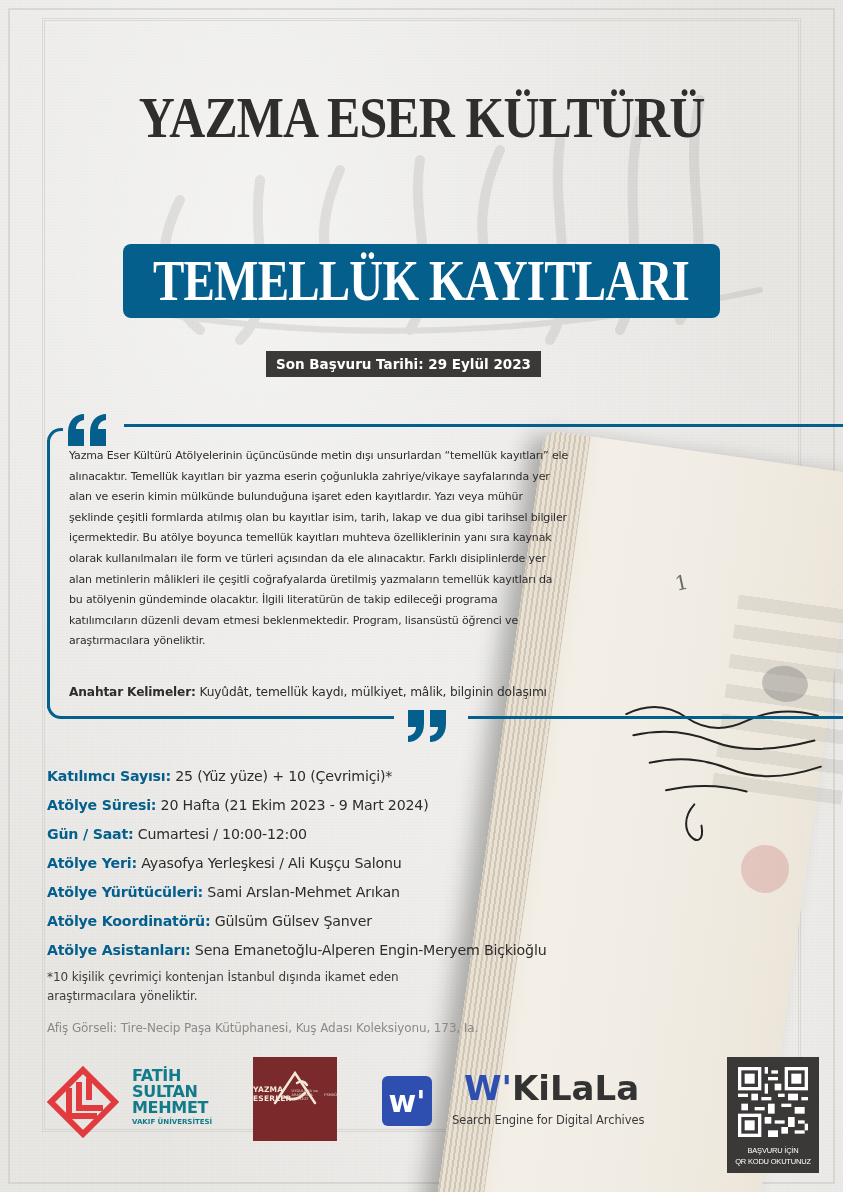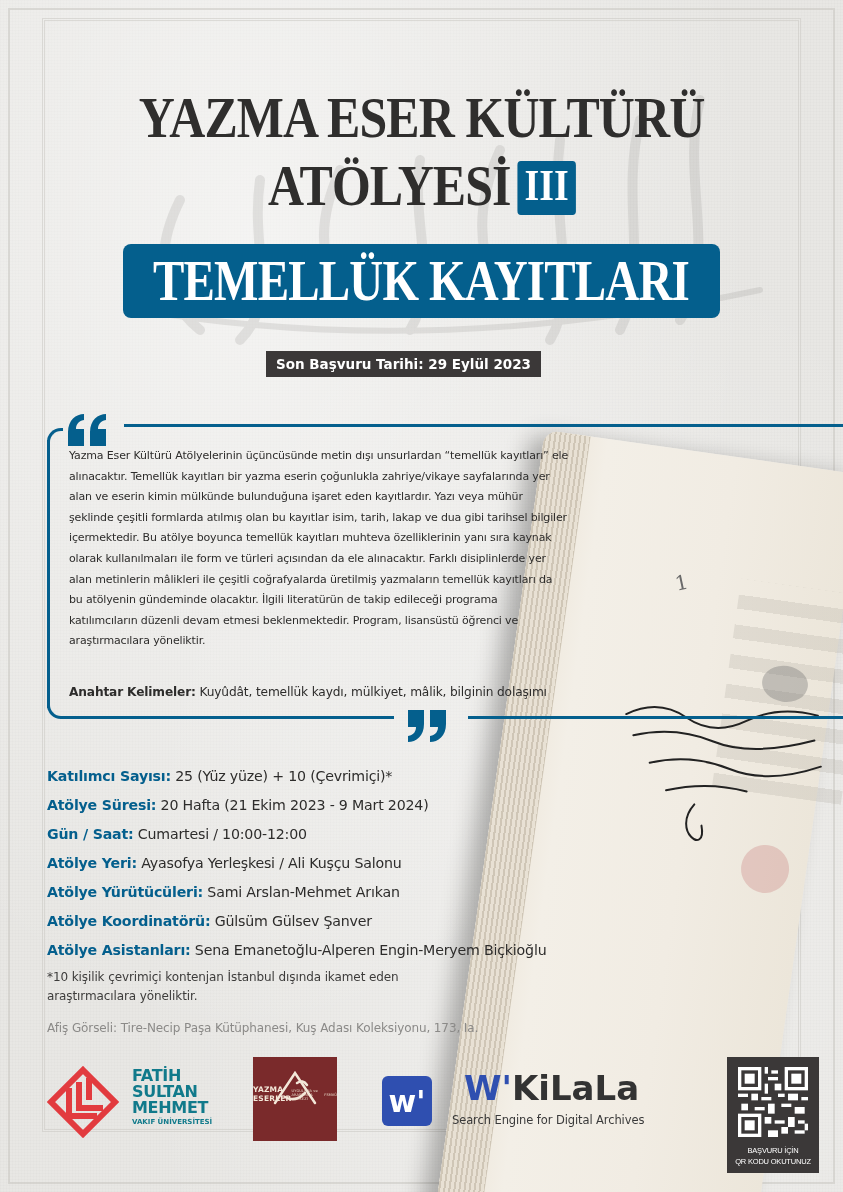--- a/index.html
+++ b/index.html
@@ -224,26 +224,20 @@
         <path d="M40 85 Q80 70 120 80 T210 65"></path>
         <path d="M60 110 Q100 95 140 100"></path>
         <path d="M90 120 C70 150, 110 170, 100 140"></path>
       </g>
     </svg>
     <div class="stamp" style="left:250px;top:200px;width:46px;height:36px;background:rgba(110,110,110,0.35);"></div>
     <div class="stamp" style="left:255px;top:380px;width:48px;height:48px;background:rgba(200,120,120,0.3);"></div>
   </div>
 
   <div class="title-line title-1">YAZMA ESER KÜLTÜRÜ</div>
-  <div class="title-line title-2">
-    <span class="title-2-inner">
-      <span>ATÖLYESİ</span>
-      <span class="roman-badge">III</span>
-    </span>
-  </div>
   <div class="subtitle-box">
     <span>TEMELLÜK KAYITLARI</span>
   </div>
   <div class="deadline">Son Başvuru Tarihi: 29 Eylül 2023</div>
 
   <svg class="quote-open" viewBox="0 0 44 36">
     <path fill="#045f8d" d="M2 20 C2 8 10 2 18 2 L18 8 C12 9 10 13 10 17 L18 17 L18 34 L2 34 Z M24 20 C24 8 32 2 40 2 L40 8 C34 9 32 13 32 17 L40 17 L40 34 L24 34 Z" transform="scale(1,1)"></path>
   </svg>
   <div class="quote-line-top"></div>
   <div class="bracket-top"></div>

